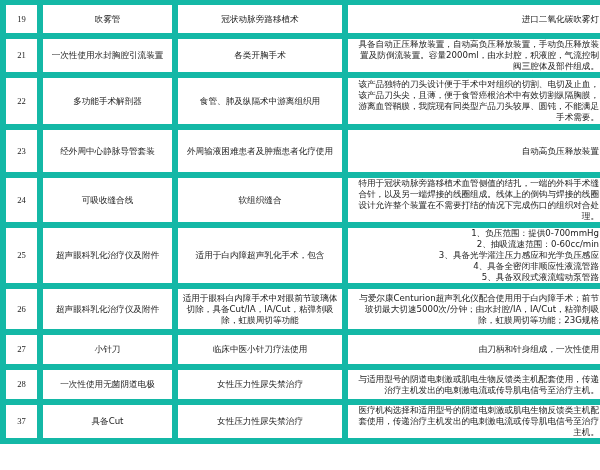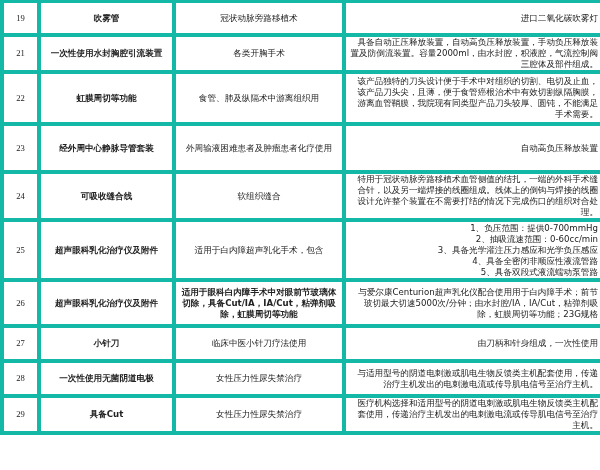--- a/index.html
+++ b/index.html
@@ -1,24 +1,24 @@
 <!DOCTYPE html>
 <html><head>
 <meta charset="utf-8">
 <style>
   html, body { margin:0; padding:0; background:#ffffff; }
   body { width:600px; height:470px; overflow:hidden; position:relative;
          font-family: "DejaVu Sans", "Liberation Sans", sans-serif; color:#222; }
   table.dev { position:absolute; left:0; top:-1px; border-collapse:collapse; table-layout:fixed;
               width:600px; }
-  table.dev td { border:4px solid #14b8a6; padding:0 4px; font-size:8.6px; line-height:11px;
+  table.dev td { border:6px solid #14b8a6; padding:0 4px; font-size:8.6px; line-height:11px;
                  vertical-align:middle; overflow:hidden; }
   table.dev tr { border-bottom:1.5px solid #555; }
   td.num { text-align:center; font-family:"Liberation Serif", serif; font-size:9px; border-left:none; }
-  td.name { text-align:center;font-weight:bold; }
+  td.name { text-align:center; }
   td.use { text-align:center; white-space:nowrap; }
   td.desc { text-align:right; }
   td.desc.last { border-right:none; }
   .list-line { display:block;margin-left:40px; }
 </style>
 </head>
 <body>
 
 <table class="dev">
   <colgroup>
@@ -35,21 +35,21 @@
         <td class="desc last">进口二氧化碳吹雾灯</td>
       </tr>
       <tr style="height: 34px;">
         <td class="num">21</td>
         <td class="name">一次性使用水封胸腔引流装置</td>
         <td class="use">各类开胸手术</td>
         <td class="desc last">具备自动正压释放装置，自动高负压释放装置，手动负压释放装置及防倒流装置。容量2000ml，由水封腔，积液腔，气流控制阀三腔体及部件组成。</td>
       </tr>
       <tr style="height: 52px;">
         <td class="num">22</td>
-        <td class="name">虹膜周切等功能</td>
+        <td class="name">多功能手术解剖器</td>
         <td class="use">食管、肺及纵隔术中游离组织用</td>
         <td class="desc last">该产品独特的刀头设计便于手术中对组织的切割、电切及止血，该产品刀头尖，且薄，便于食管癌根治术中有效切割纵隔胸膜，游离血管鞘膜，我院现有同类型产品刀头较厚、圆钝，不能满足手术需要。</td>
       </tr>
       <tr style="height: 48px;">
         <td class="num">23</td>
         <td class="name">经外周中心静脉导管套装</td>
         <td class="use">外周输液困难患者及肿瘤患者化疗使用</td>
         <td class="desc last">自动高负压释放装置</td>
       </tr>
       <tr style="height: 39px;">
@@ -66,35 +66,35 @@
           <span class="list-line">1、负压范围：提供0-700mmHg</span>
           <span class="list-line">2、抽吸流速范围：0-60cc/min</span>
           <span class="list-line">3、具备光学灌注压力感应和光学负压感应</span>
           <span class="list-line">4、具备全密闭非顺应性液流管路</span>
           <span class="list-line">5、具备双段式液流蠕动泵管路</span>
         </td>
       </tr>
       <tr style="height: 46px;">
         <td class="num">26</td>
         <td class="name">超声眼科乳化治疗仪及附件</td>
-        <td class="use" style="white-space: normal; font-weight: bold;">适用于眼科白内障手术中对眼前节玻璃体切除，具备Cut/IA，IA/Cut，粘弹剂吸除，虹膜周切等功能</td>
+        <td class="use" style="white-space: normal;">适用于眼科白内障手术中对眼前节玻璃体切除，具备Cut/IA，IA/Cut，粘弹剂吸除，虹膜周切等功能</td>
         <td class="desc last">与爱尔康Centurion超声乳化仪配合使用用于白内障手术；前节玻切最大切速5000次/分钟；由水封腔/IA，IA/Cut，粘弹剂吸除，虹膜周切等功能；23G规格</td>
       </tr>
       <tr style="height: 35px;">
         <td class="num">27</td>
         <td class="name">小针刀</td>
         <td class="use">临床中医小针刀疗法使用</td>
         <td class="desc last">由刀柄和针身组成，一次性使用</td>
       </tr>
       <tr style="height: 35px;">
         <td class="num">28</td>
         <td class="name">一次性使用无菌阴道电极</td>
         <td class="use">女性压力性尿失禁治疗</td>
         <td class="desc last">与适用型号的阴道电刺激或肌电生物反馈类主机配套使用，传递治疗主机发出的电刺激电流或传导肌电信号至治疗主机。</td>
       </tr>
       <tr style="height: 33px;">
-        <td class="num">29</td>
+        <td class="num">37</td>
         <td class="name">具备Cut</td>
         <td class="use">女性压力性尿失禁治疗</td>
         <td class="desc last">医疗机构选择和适用型号的阴道电刺激或肌电生物反馈类主机配套使用，传递治疗主机发出的电刺激电流或传导肌电信号至治疗主机。</td>
       </tr>
     </tbody>
 </table>
 
 </body></html>

